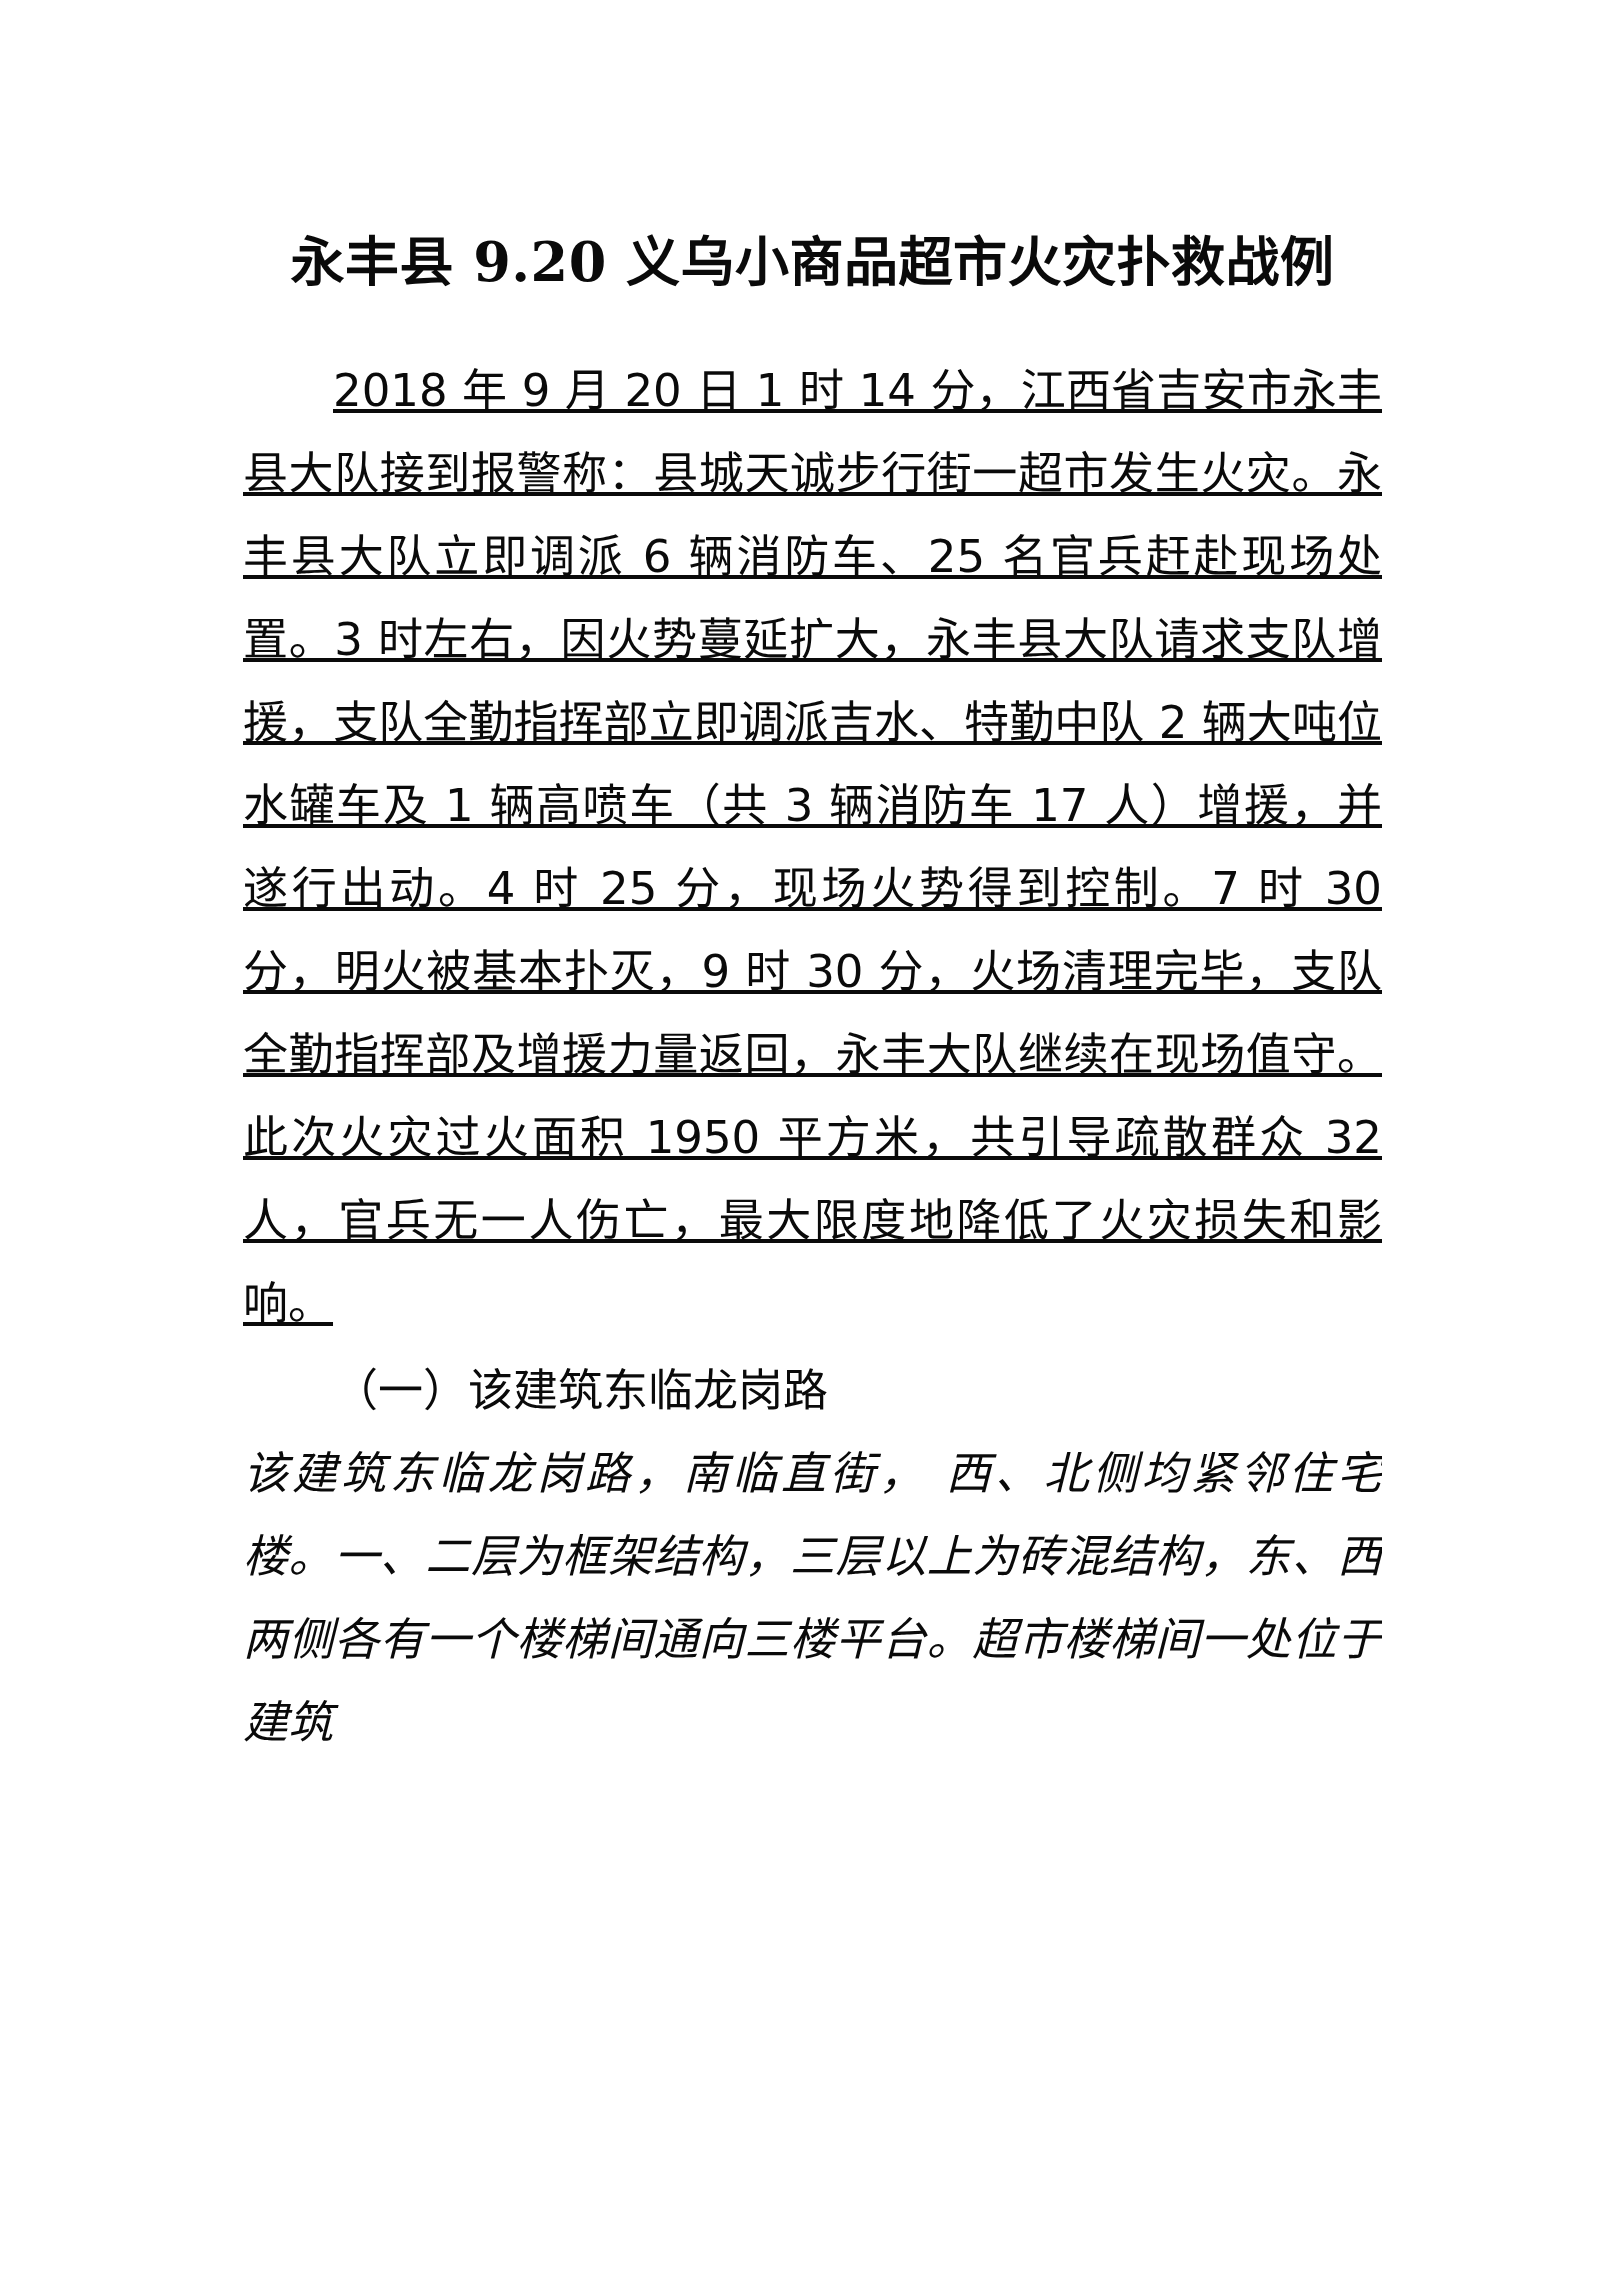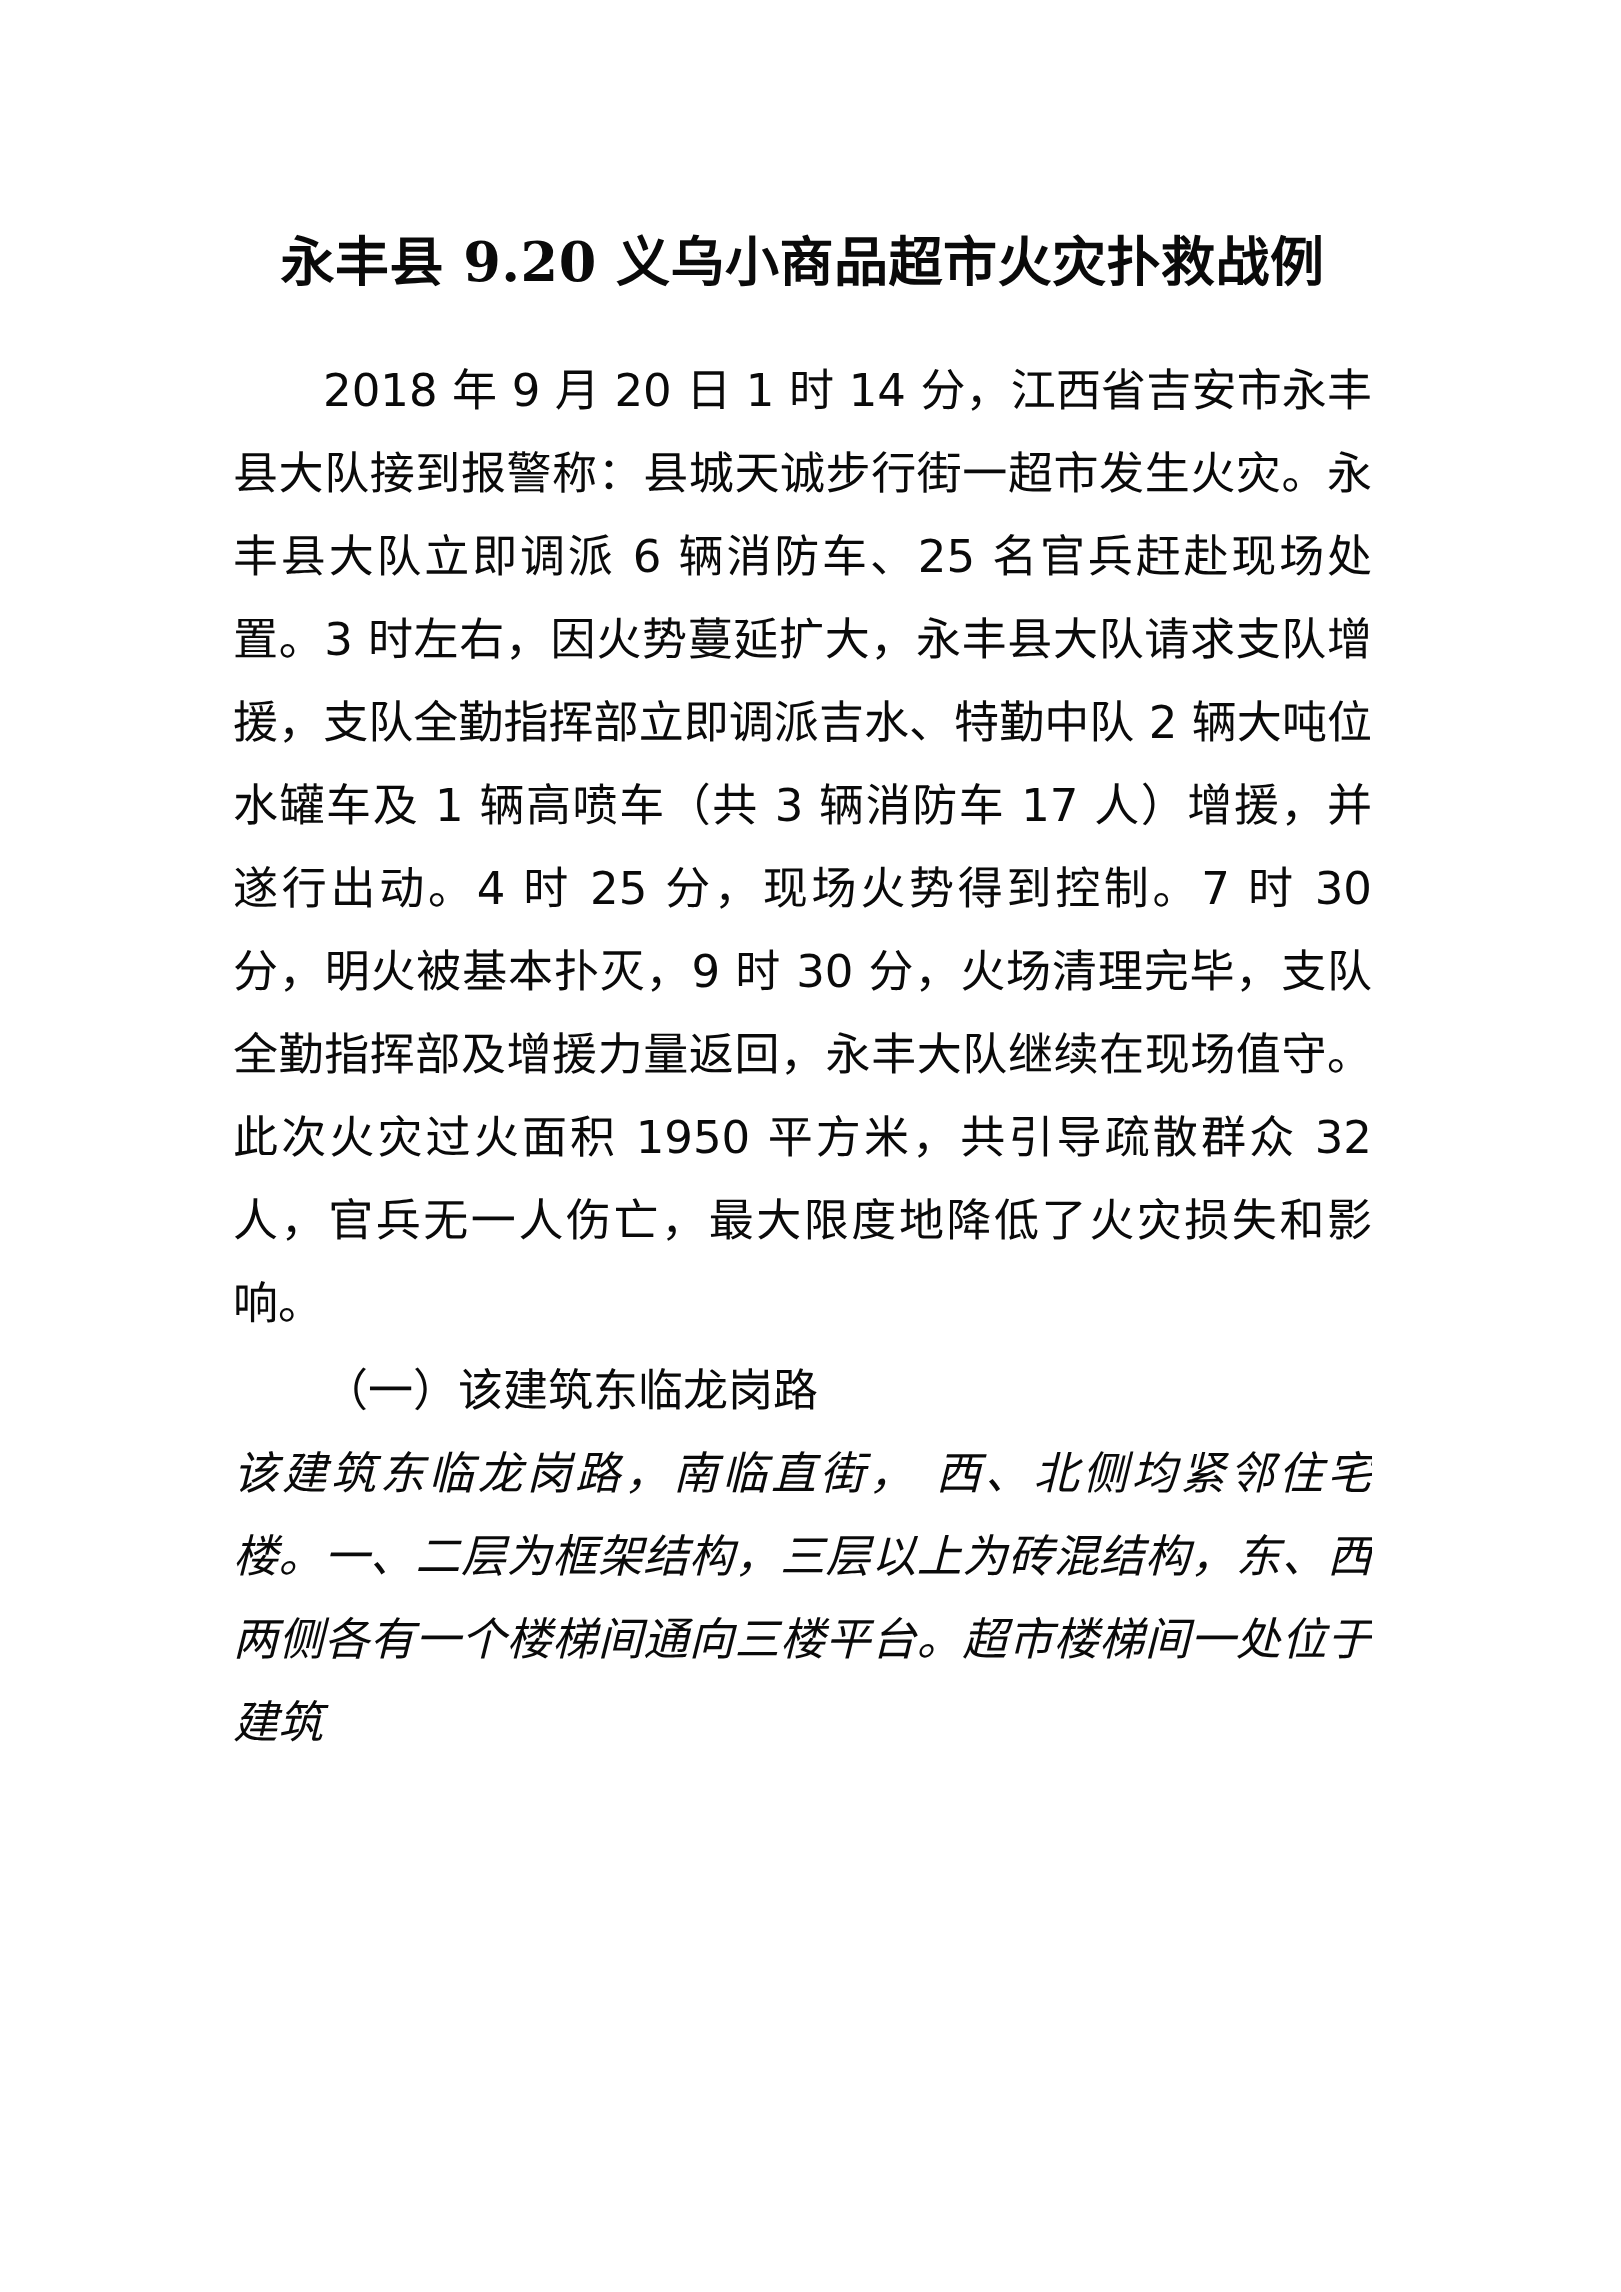--- a/index.html
+++ b/index.html
@@ -21,21 +21,21 @@
     position: relative;
     box-sizing: border-box;
     width: 1621px;
     height: 2293px;
     background: #ffffff;
     padding: 0;
   }
 
   .content {
     position: absolute;
-    left: 233px;
+    left: 243px;
     top: 0;
     width: 1139px;
   }
 
   
   .doc-title {
     font-family: "DejaVu Serif", "Liberation Serif", serif;
     font-weight: 700;
     font-size: 54px;
     line-height: 65px;
@@ -55,20 +55,21 @@
     text-align: justify;
     text-justify: inter-character;
     text-align-last: left;
     margin: 0;
     color: #0a0a0a;
     word-break: break-all;
   }
 
   .para.indent {
     text-indent: 90px;
+    text-decoration: underline;
   }
 
   .heading {
     font-family: "DejaVu Sans", "Liberation Sans", sans-serif;
     font-weight: 400;
     font-size: 45px;
     line-height: 83px;
     text-indent: 90px;
     text-align: left;
     margin: 0;

